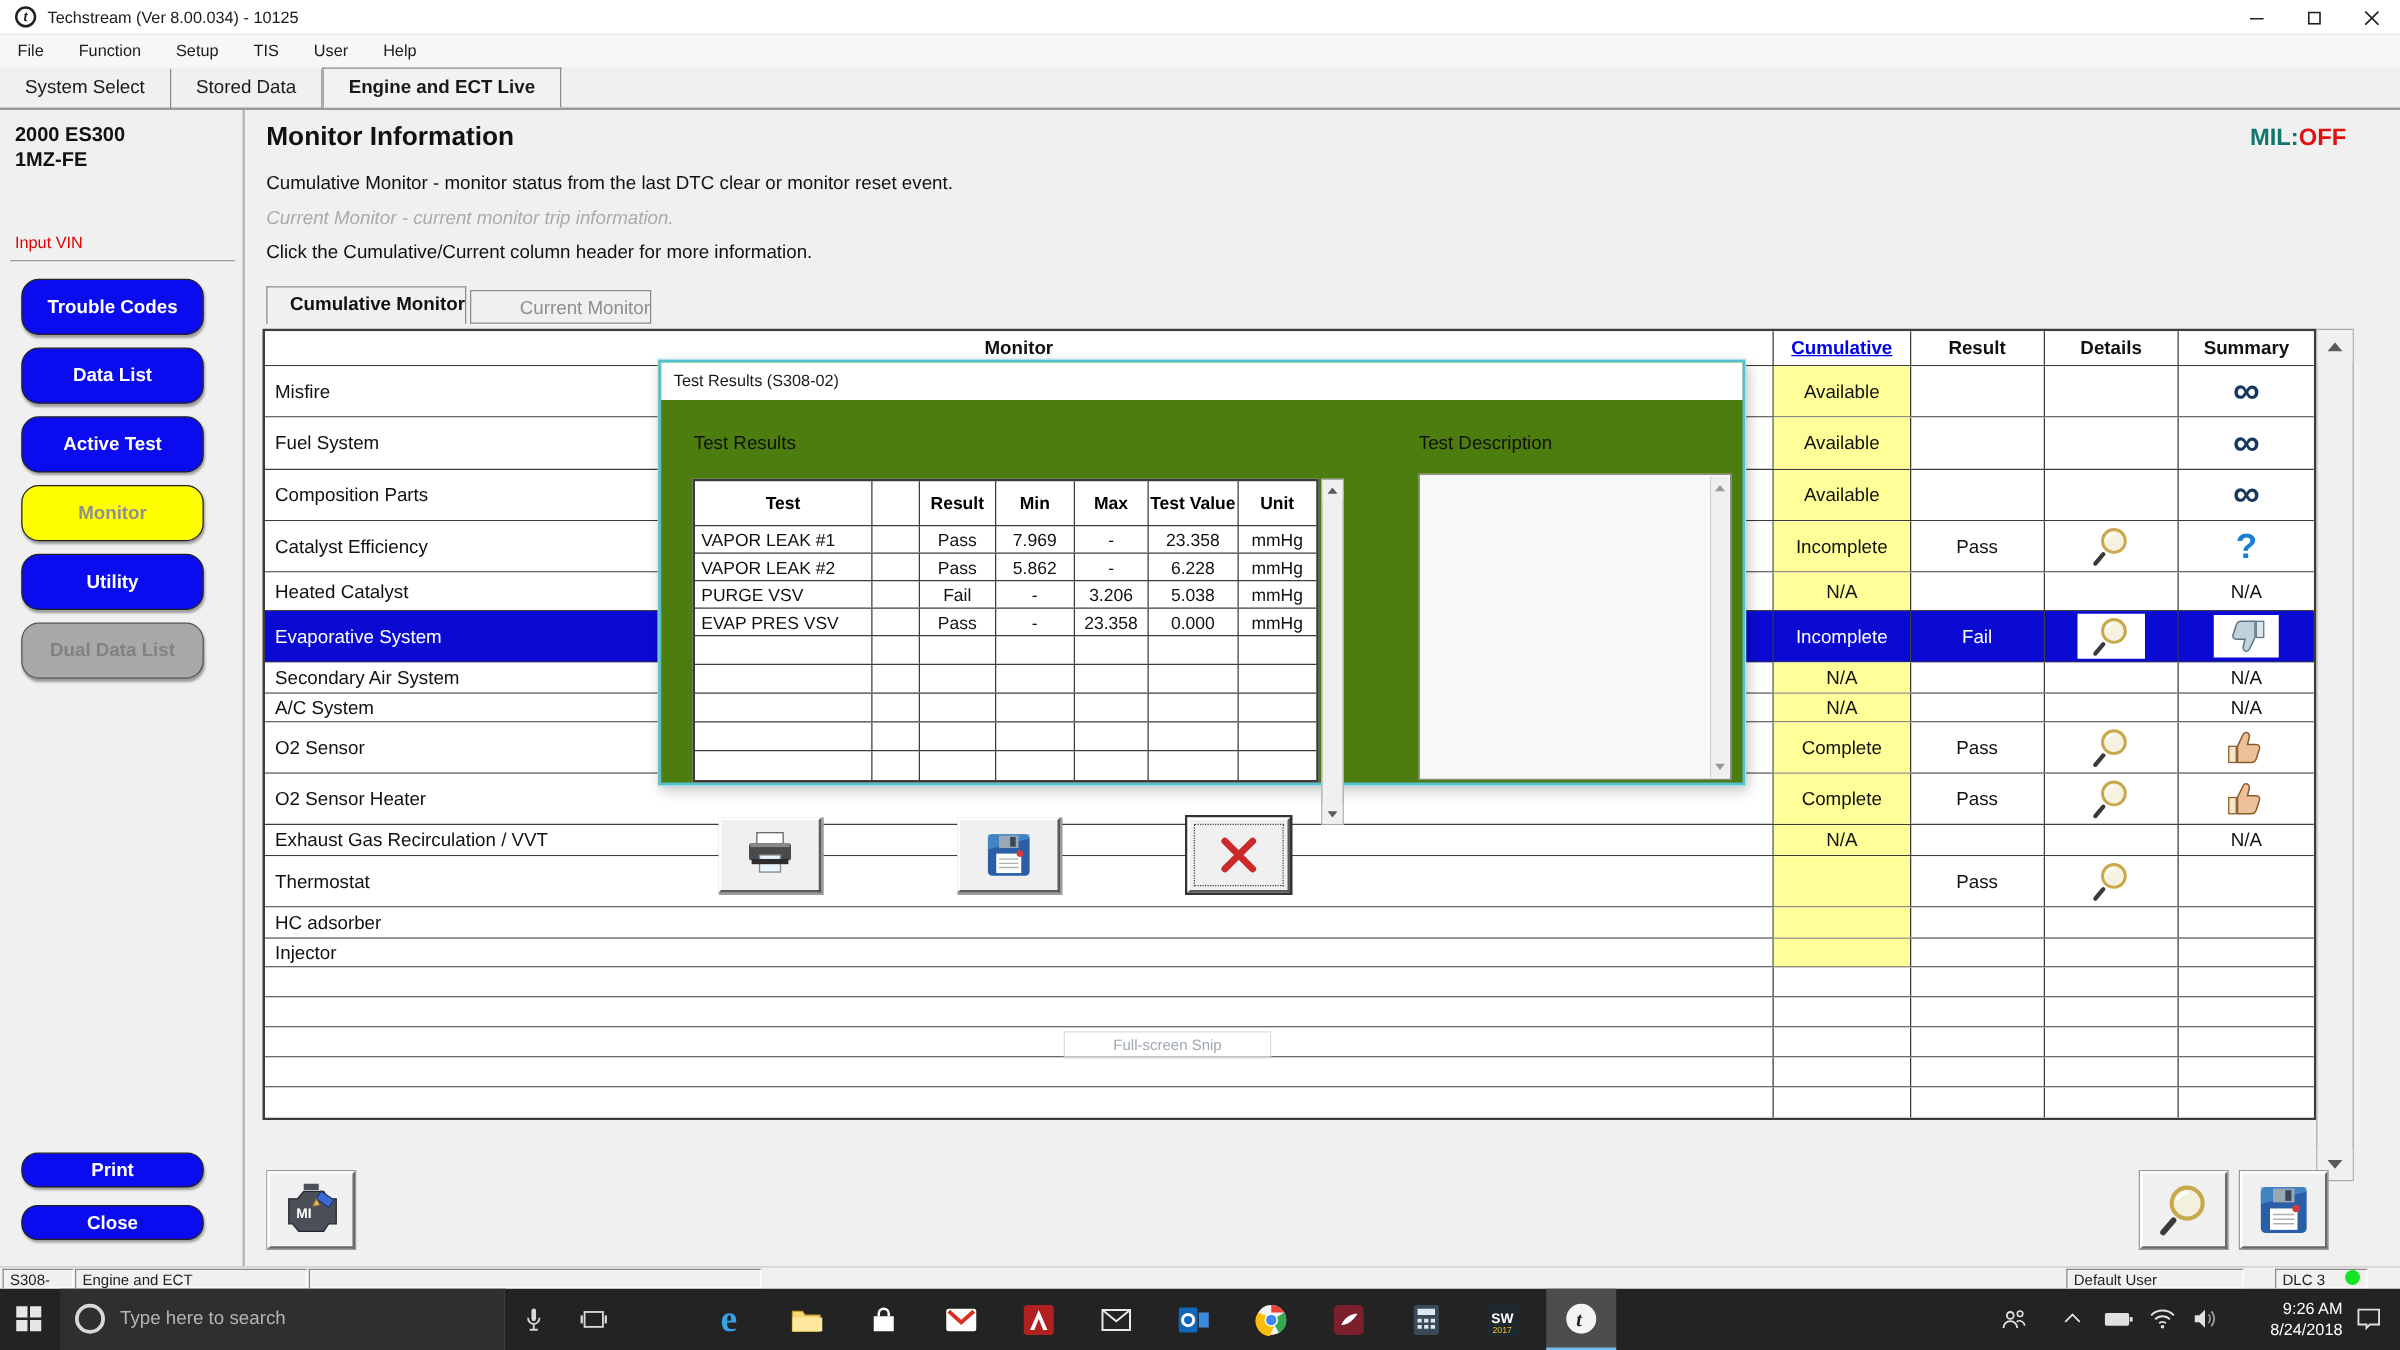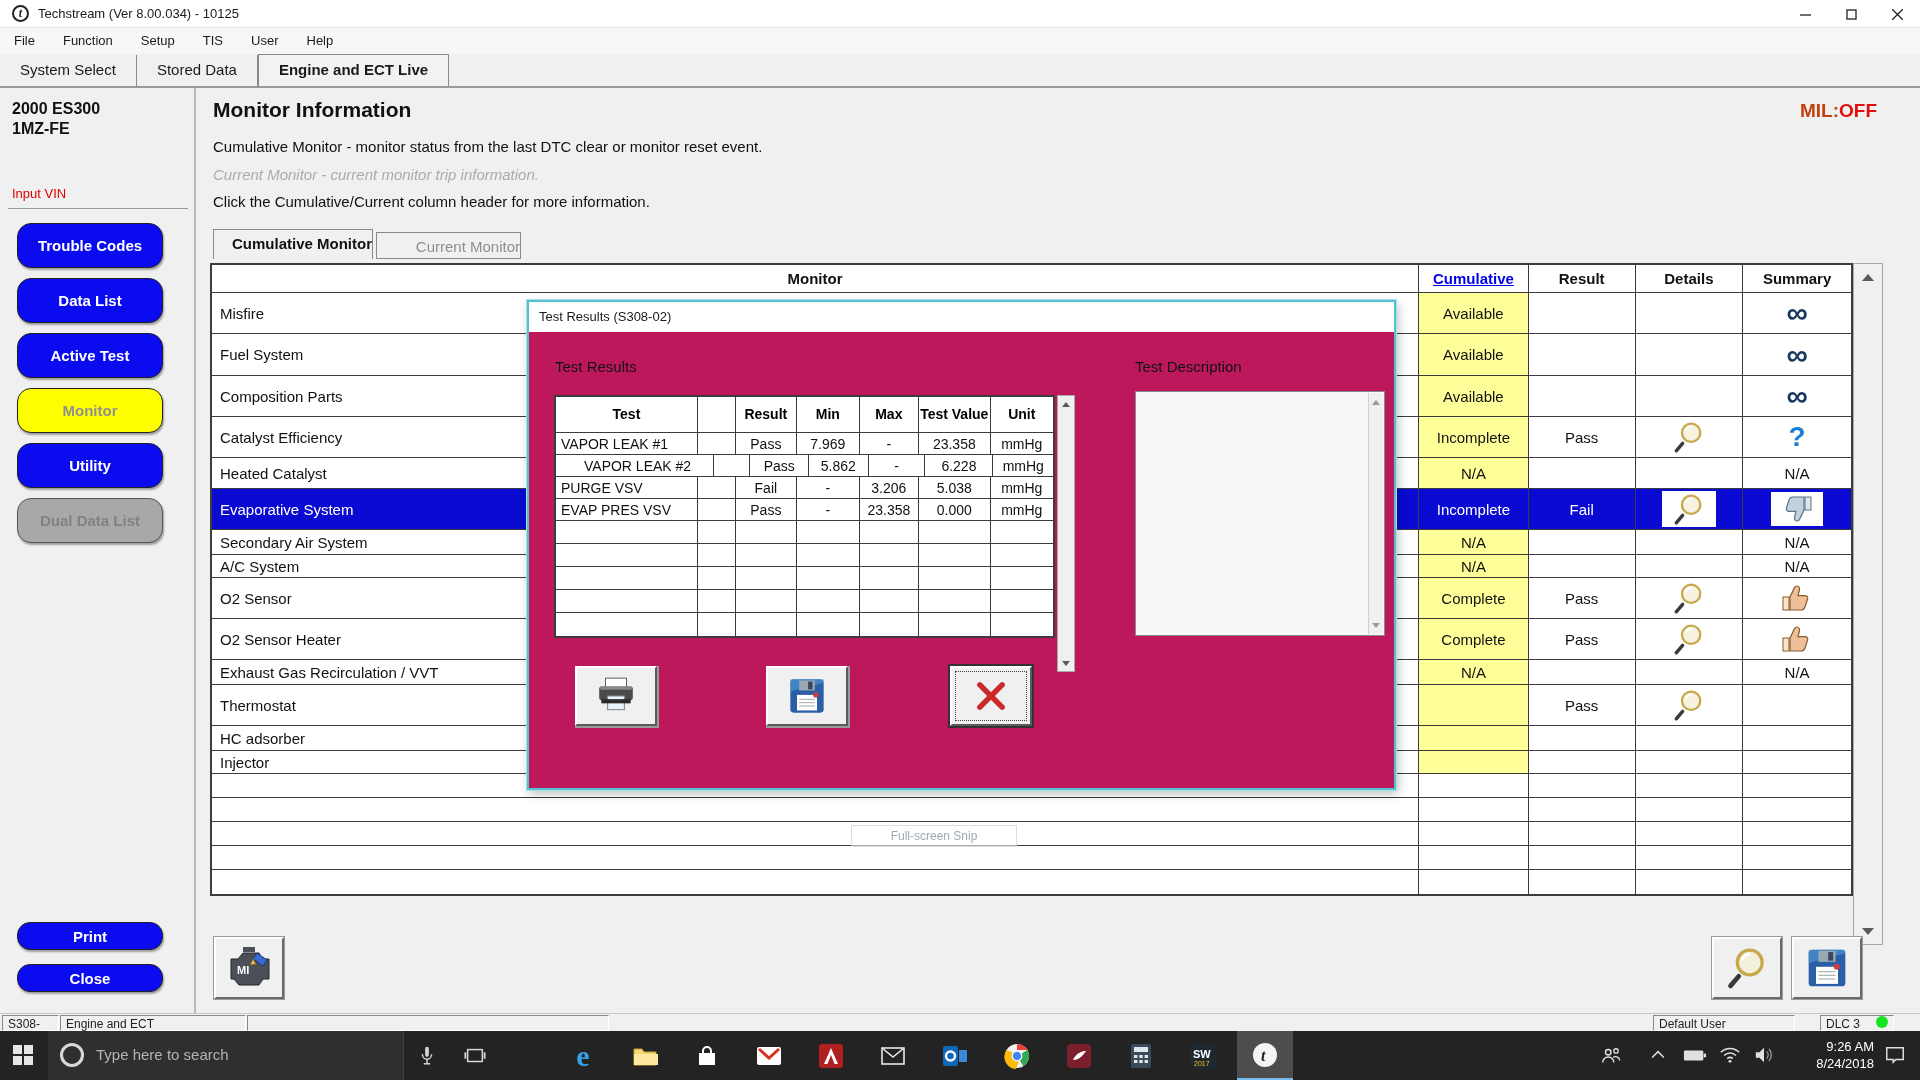--- a/index.html
+++ b/index.html
@@ -32,21 +32,21 @@
               font-size:15px; font-weight:bold; display:flex; align-items:center; justify-content:center;
               box-shadow:1px 2px 2px rgba(0,0,0,0.35); }
   .side-btn.blue { background:#0b0bef; color:#ffffff; }
   .side-btn.yellow { background:#ffff00; color:#909090; }
   .side-btn.gray { background:#a8a8a8; color:#828282; border-color:#555; }
   .side-btn.small { height:28px; border-radius:13px; }
 
   
   .page-title { position:absolute; left:213px; top:98px; font-size:21px; font-weight:bold; color:#111; }
   .mil { position:absolute; right:43px; top:100px; font-size:19px; font-weight:bold; }
-  .mil .lab { color:#c2410c;margin-left:10px; } .mil .val { color:#e01010; }
+  .mil .lab { color:#0f766e;margin-left:10px; } .mil .val { color:#e01010; }
   .iline { position:absolute; left:213px; font-size:15px; color:#111; }
   .iline.gray { color:#ababab;font-style:italic; }
 
   
   .subtab { position:absolute; top:229px; height:30px; line-height:28px; text-align:right; font-size:15px;
             border:1px solid #8a8a8a; background:#f0f0f0; }
   .subtab.active { font-weight:bold; color:#111; border-bottom:none; }
   .subtab.inactive { color:#8f8f8f; height:27px; top:232px; }
 
   
@@ -74,21 +74,21 @@
 
   
   .big-btn { position:absolute; top:937px; width:70px; height:62px; background:#f0f0f0; border:2px solid; border-color:#ffffff #6a6a6a #6a6a6a #ffffff; box-shadow:0 0 0 1px #9a9a9a; display:flex; align-items:center; justify-content:center; }
 
   
   .statusbar { position:absolute; left:0; top:1013px; width:1920px; height:18px; background:#f0f0f0; border-top:1px solid #c8c8c8; }
   .spanel { position:absolute; top:1px; height:16px; border:1px solid; border-color:#8a8a8a #ffffff #ffffff #8a8a8a; font-size:12px; color:#222; padding:1px 5px 0 5px; }
   .dlcdot { position:absolute; width:12px; height:12px; border-radius:50%; background:#14e424; top:2px; }
 
   
-  .dialog { position:absolute; left:527px; top:300px; width:869px; height:490px; background:#be185d; border:2px solid #53c1d0; box-shadow:0 0 0 1px #a8dfe8, 2px 4px 10px rgba(0,0,0,0.25); }
+  .dialog { position:absolute; left:527px; top:288px; width:869px; height:340px; background:#4d7c0f; border:2px solid #53c1d0; box-shadow:0 0 0 1px #a8dfe8, 2px 4px 10px rgba(0,0,0,0.25); }
   .dlg-title { position:absolute; left:0; top:0; width:100%; height:30px; background:#ffffff; font-size:13px; color:#1a1a1a; padding:7px 0 0 10px; }
   .dlg-label { position:absolute; font-size:15px; color:#111; }
   .dtable { position:absolute; left:25px; top:93px; width:501px; border:2px solid #3c3c3c; background:#fff; }
   .dhead { display:flex; height:36px; border-bottom:1px solid #3c3c3c; }
   .dhead .dc { font-weight:bold; font-size:14px; display:flex; align-items:center; justify-content:center; text-align:center; border-right:1px solid #3c3c3c; line-height:15px; }
   .drow { display:flex; border-bottom:1px solid #3c3c3c; }
   .drow:last-child { border-bottom:none; }
   .dcell { border-right:1px solid #3c3c3c; font-size:14px; color:#111; display:flex; align-items:center; justify-content:center; overflow:hidden; }
   .dcell.t { justify-content:flex-start; padding-left:5px; }
   .dscroll { position:absolute; left:528px; top:93px; width:18px; height:277px; background:#f0f0f0; border:1px solid #a8a8a8; }
@@ -444,21 +444,21 @@
       <div id="drows">
           <div class="drow" style="height: 22px;">
             <div class="dcell t" style="width: 143px;">VAPOR LEAK #1</div>
             <div class="dcell" style="width: 38px;"></div>
             <div class="dcell" style="width: 62px;">Pass</div>
             <div class="dcell" style="width: 63px;">7.969</div>
             <div class="dcell" style="width: 60px;">-</div>
             <div class="dcell" style="width: 72px;">23.358</div>
             <div class="dcell" style="width: 63px; border-right: none;">mmHg</div>
           </div>
-          <div class="drow" style="height: 22px; padding-left: 23px;">
+          <div class="drow" style="height: 22px;">
             <div class="dcell t" style="width: 143px;">VAPOR LEAK #2</div>
             <div class="dcell" style="width: 38px;"></div>
             <div class="dcell" style="width: 62px;">Pass</div>
             <div class="dcell" style="width: 63px;">5.862</div>
             <div class="dcell" style="width: 60px;">-</div>
             <div class="dcell" style="width: 72px;">6.228</div>
             <div class="dcell" style="width: 63px; border-right: none;">mmHg</div>
           </div>
           <div class="drow" style="height: 22px;">
             <div class="dcell t" style="width: 143px;">PURGE VSV</div>

